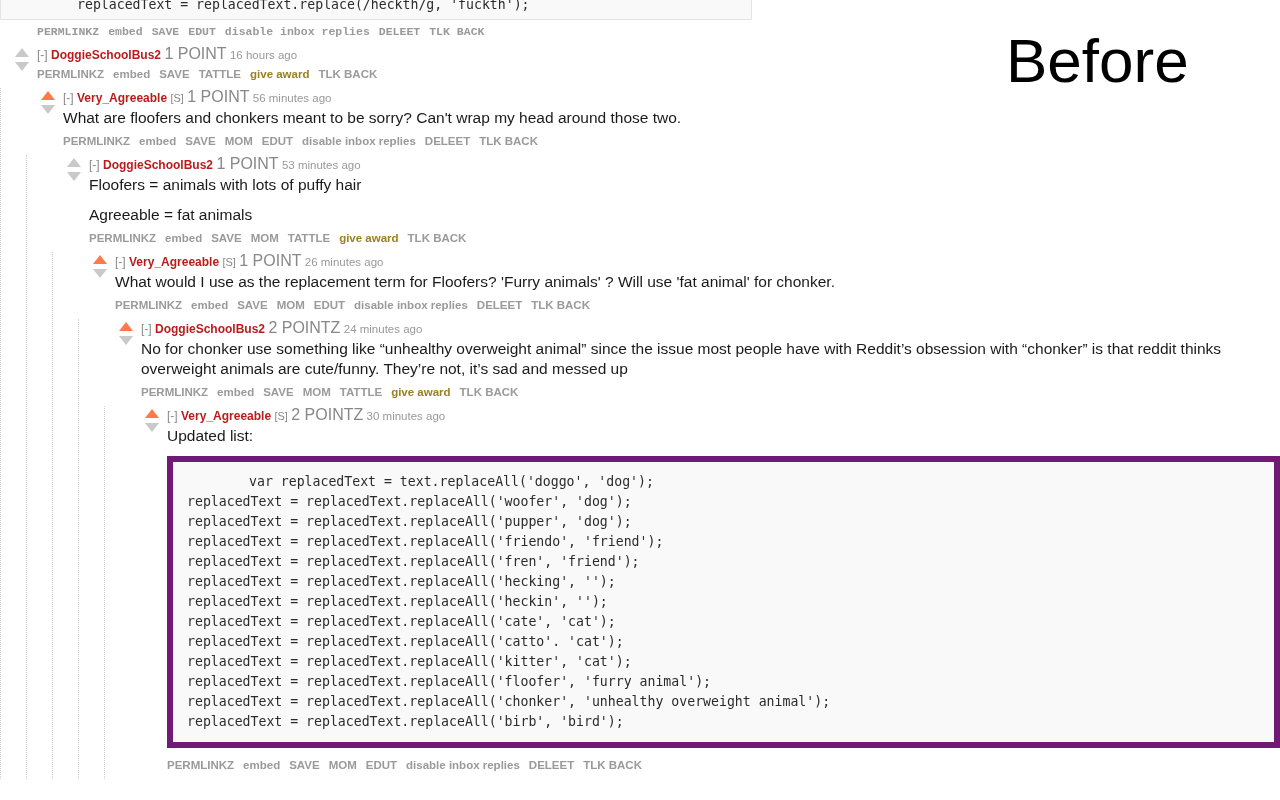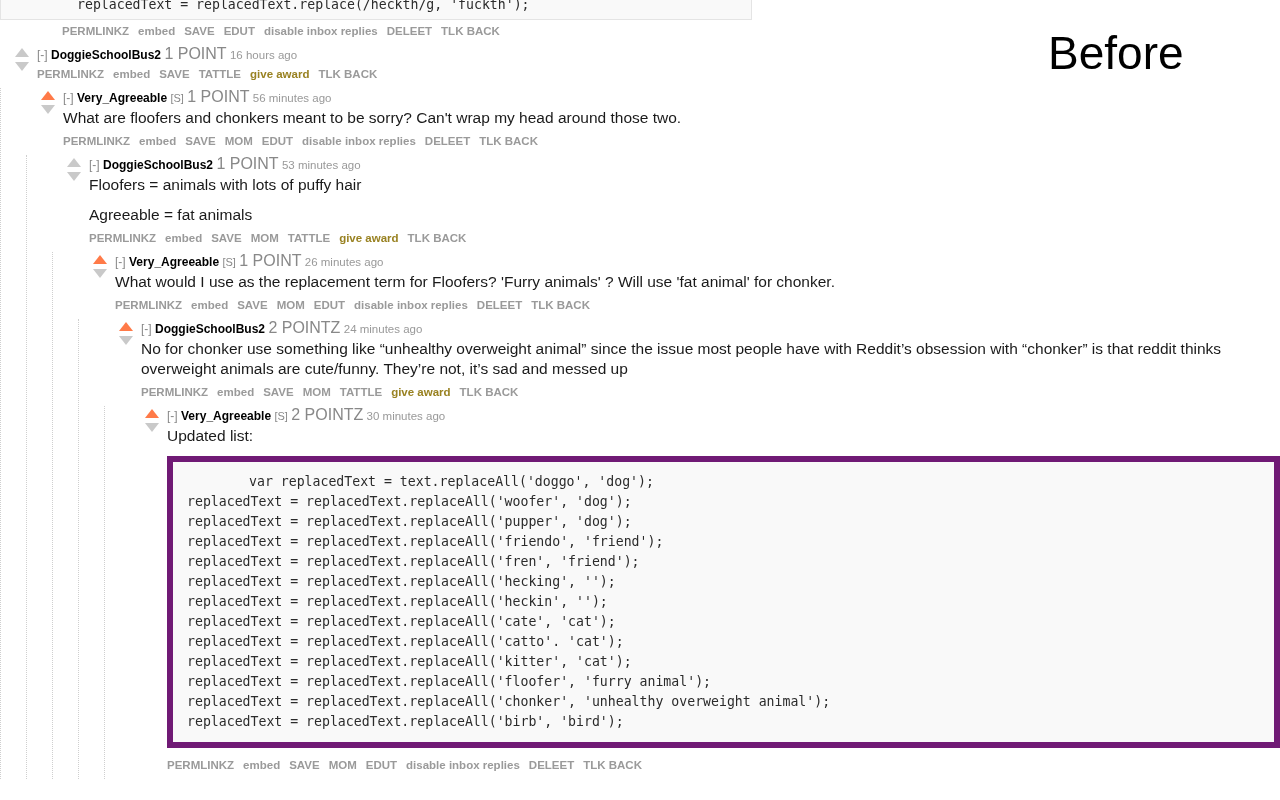--- a/index.html
+++ b/index.html
@@ -13,22 +13,22 @@
     overflow: hidden;
     font-family: "Liberation Sans", sans-serif;
     color: #222222;
     position: relative;
   }
 
   
   #before-label {
     position: absolute;
     top: 30px;
-    left: 1048px;
-    font-size: 46px;
+    left: 1006px;
+    font-size: 62px;
     line-height: 1;
     color: #000000;
     font-family: "Liberation Sans", sans-serif;
     font-weight: 400;
     letter-spacing: 0px;
     white-space: nowrap;
   }
 
   
   .thread {
@@ -92,21 +92,21 @@
     line-height: 16px;
     color: #888888;
     white-space: nowrap;
     padding-top: 1px;
   }
   .collapse {
     color: #888888;
     font-size: 12px;
   }
   .author {
-    color: #000000;
+    color: #b91c1c;
     font-weight: bold;
     font-size: 12px;
     text-align: right;
   }
   .submitter-tag {
     color: #888888;
     font-size: 11px;
   }
   .score {
     color: #888888;
@@ -179,21 +179,22 @@
     border-right: 1px solid #e4e4e4;
     border-bottom: 1px solid #e4e4e4;
     border-top: none;
     background: #f9f9f9;
   }
   #top-clip .code-indent {
     padding-left: 62px;
   }
 
   .indent-pad {
-    padding-left: 62px;
+    padding-left: 37px;
+    font-family: Liberation Mono, monospace;
   }
 </style>
 </head>
 <body>
 
 <div id="before-label">Before</div>
 
 <div class="thread">
 
   <div id="top-clip">

